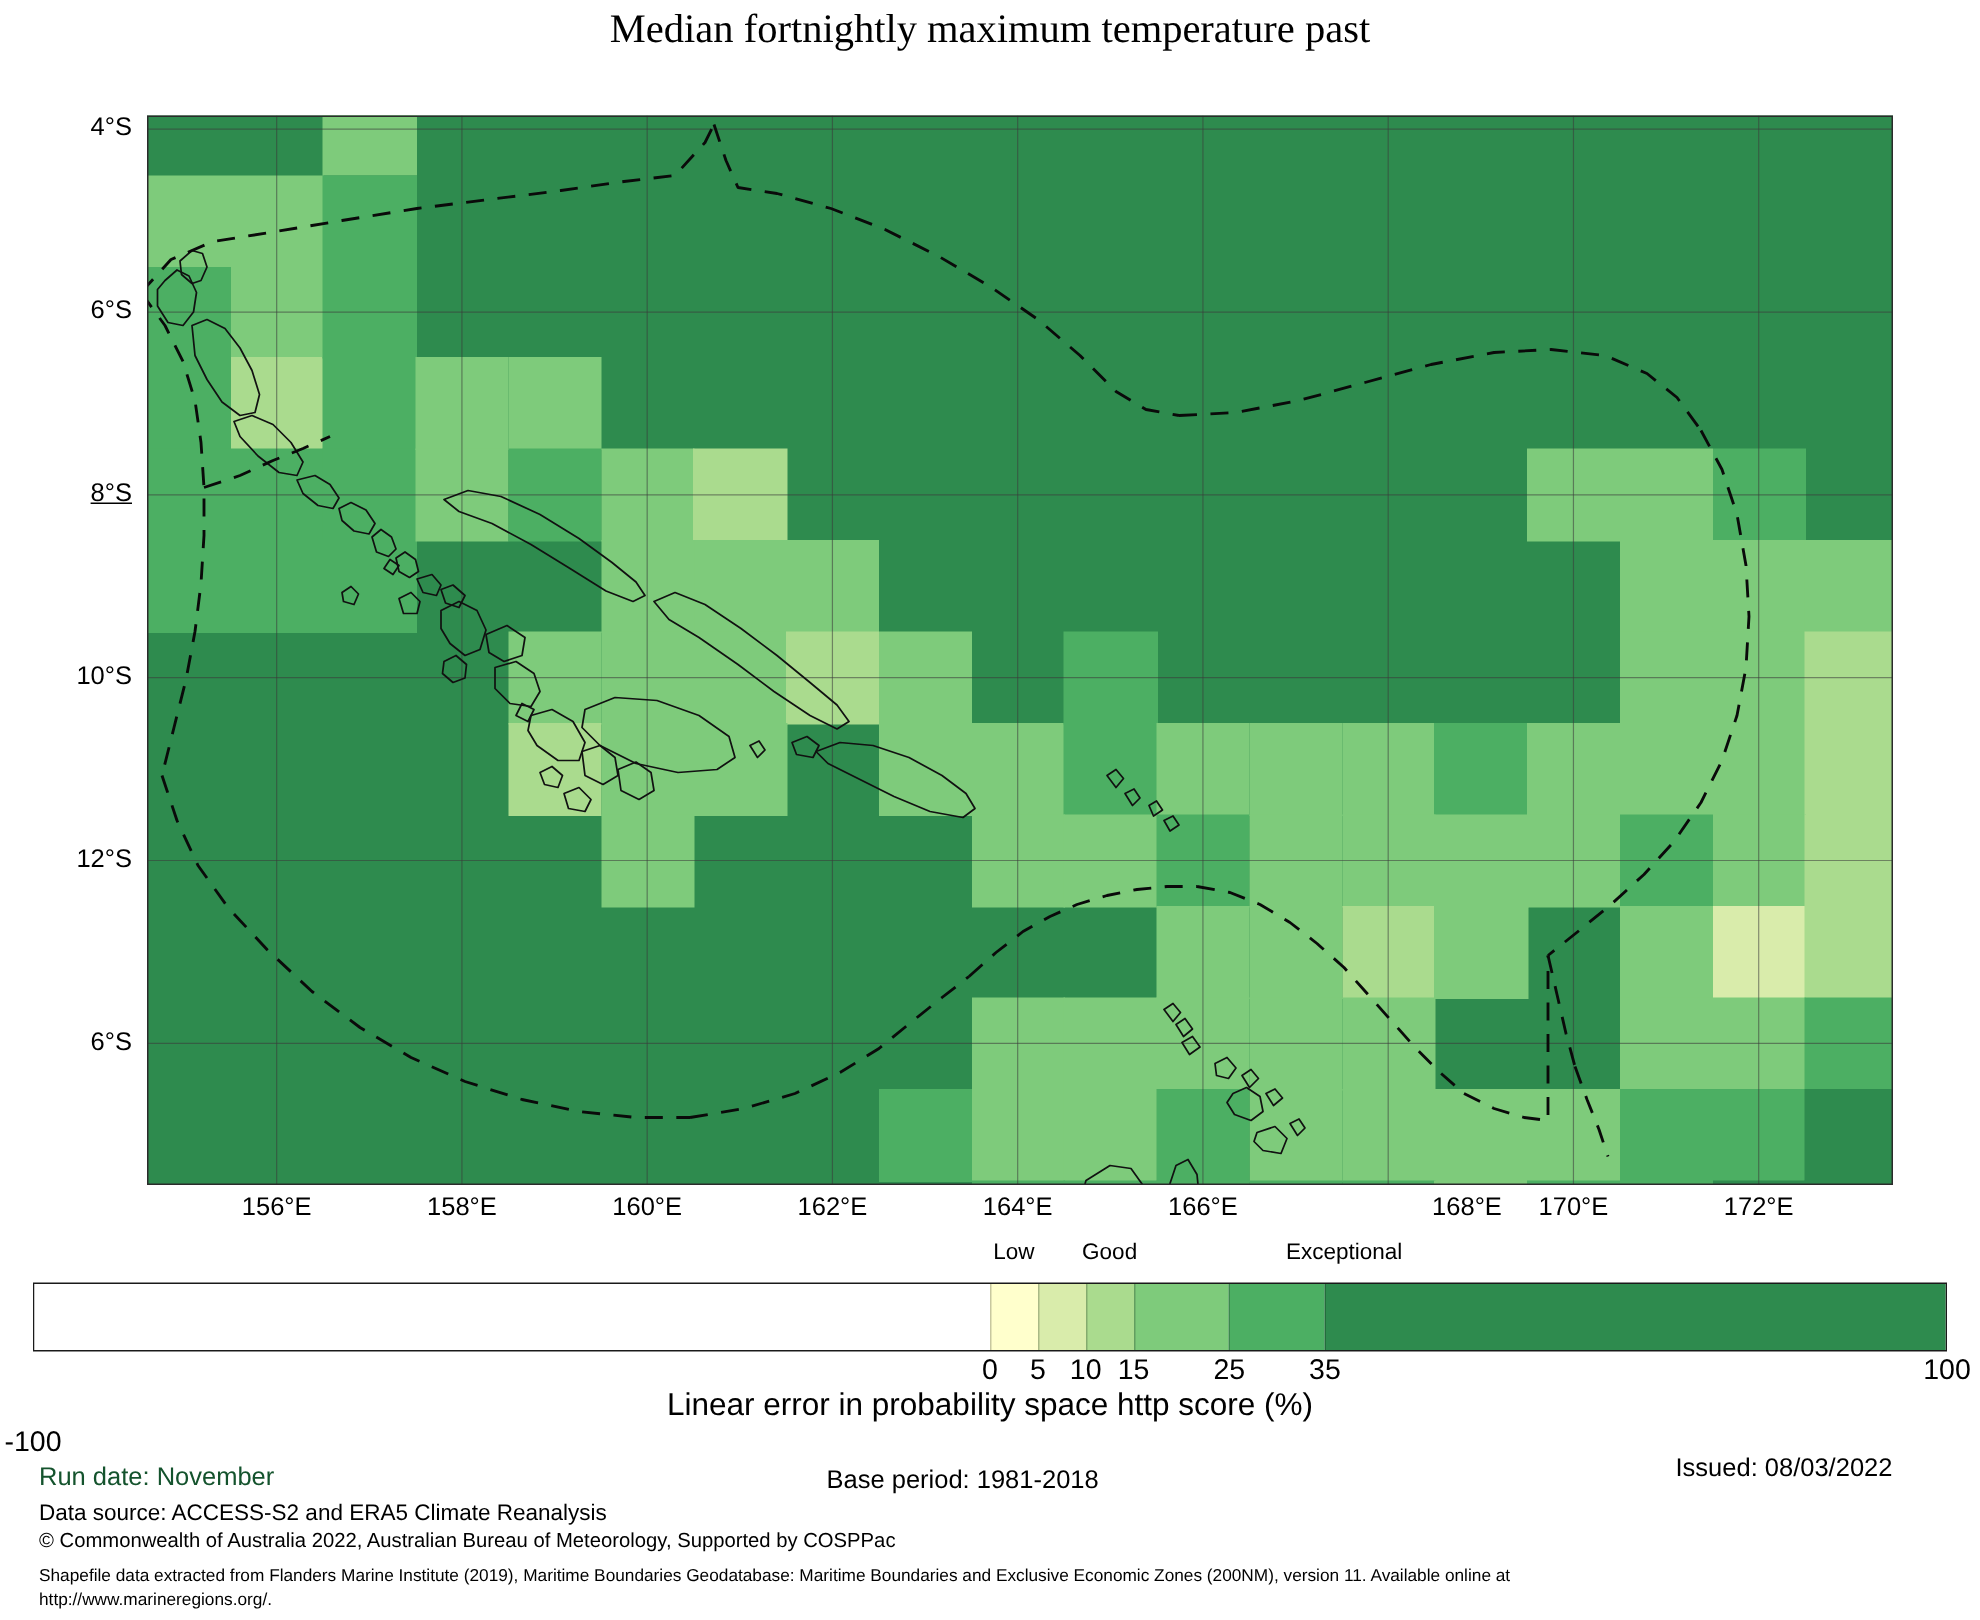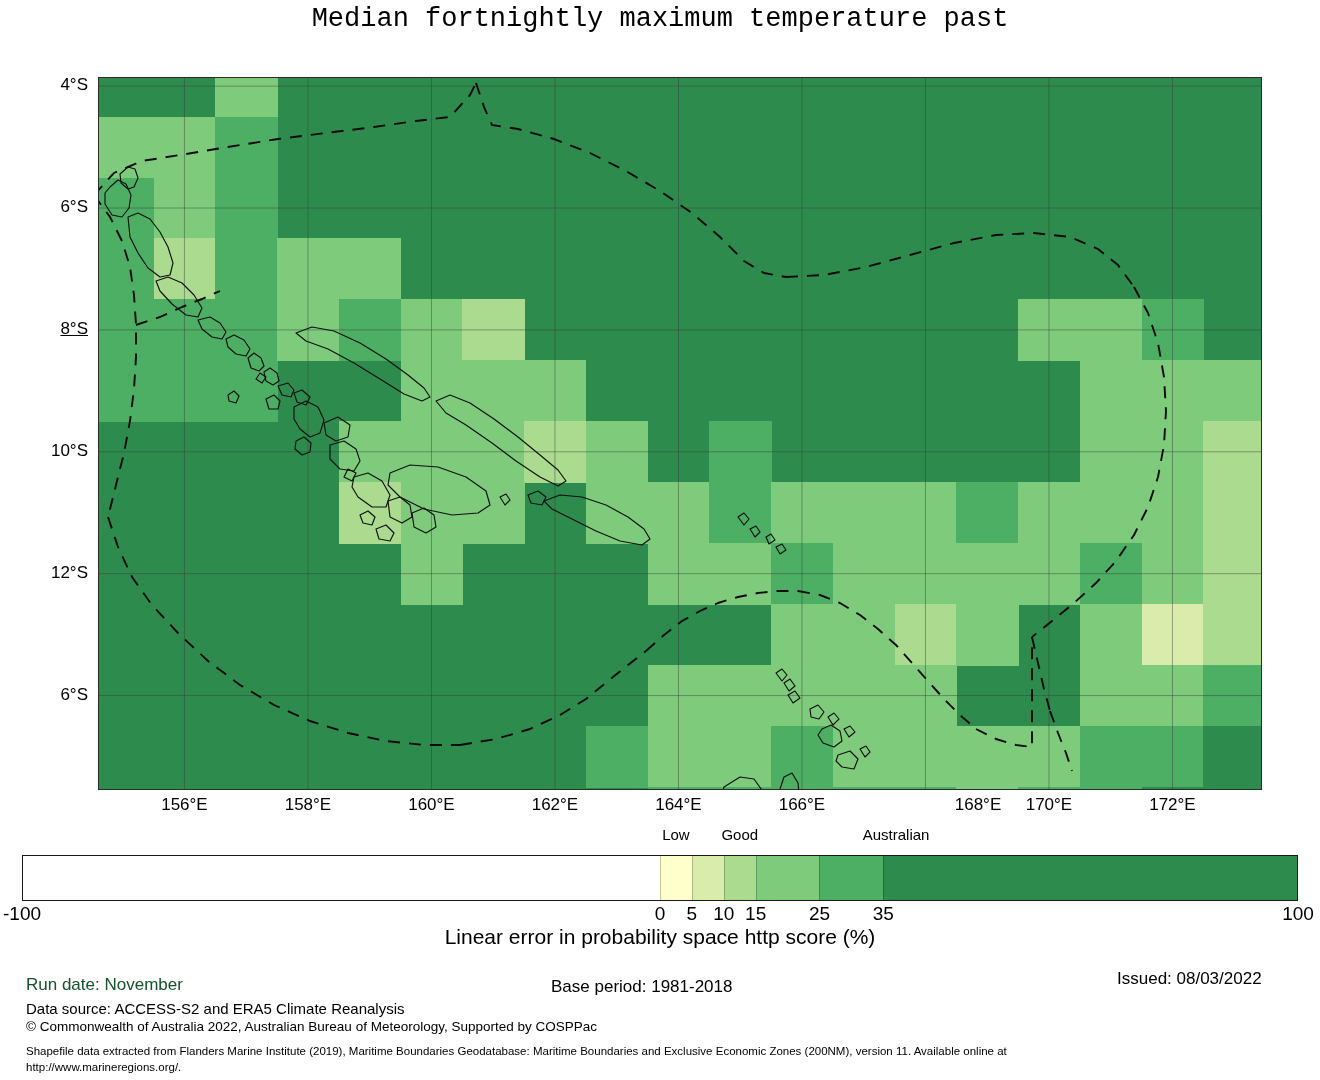--- a/index.html
+++ b/index.html
@@ -10,21 +10,21 @@
     font-family: "Liberation Sans", sans-serif;
     overflow: hidden;
   }
   #page { position: relative; width: 1320px; height: 1080px; }
 
   
   #title {
     position: absolute; left: 0; top: 2px; width: 1320px;
     text-align: center;
     font-size: 27px; line-height: 35px; color: #000;
-    font-family: Liberation Mono, monospace;
+    font-family: Liberation Serif, serif;
   }
   #title .l { display: block; white-space: nowrap; }
 
   
   #plot {
     position: absolute; left: 98px; top: 77px;
     width: 1164px; height: 713px;
     overflow: hidden;
     background: #2e8b4e;
   }
@@ -339,33 +339,33 @@
       <div class="xtick" style="left: 678.456px; text-align: center;">164°E</div>
       <div class="xtick" style="left: 801.958px;">166°E</div>
       <div class="xtick" style="left: 978px;">168°E</div>
       <div class="xtick" style="left: 1048.96px;">170°E</div>
       <div class="xtick" style="left: 1172.46px;">172°E</div>
     </div>
 
   <div id="cbar-qual">
       <span style="left: 675.95px;">Low</span>
       <span style="left: 739.75px;">Good</span>
-      <span style="left: 896.06px;">Australian</span>
+      <span style="left: 896.06px;">Exceptional</span>
     </div>
   <div id="cbar">
       <div style="width: 638px; background: rgb(255, 255, 255);"></div>
       <div style="width: 31.9px; background: rgb(255, 255, 204); border-left: 1px solid rgba(0, 0, 0, 0.22);"></div>
       <div style="width: 31.9px; background: rgb(217, 236, 171); border-left: 1px solid rgba(0, 0, 0, 0.22);"></div>
       <div style="width: 31.9px; background: rgb(170, 219, 142); border-left: 1px solid rgba(0, 0, 0, 0.22);"></div>
       <div style="width: 63.8px; background: rgb(126, 203, 123); border-left: 1px solid rgba(0, 0, 0, 0.22);"></div>
       <div style="width: 63.8px; background: rgb(76, 175, 99); border-left: 1px solid rgba(0, 0, 0, 0.22);"></div>
       <div style="width: 414.7px; background: rgb(46, 139, 78); border-left: 1px solid rgba(0, 0, 0, 0.22);"></div>
     </div>
   <div id="cbar-ticks">
-      <span style="left: 22px;">-100</span>
+      <span style="left: 22px; margin-top: 48px;">-100</span>
       <span style="left: 660px;">0</span>
       <span style="left: 691.9px;">5</span>
       <span style="left: 723.8px;">10</span>
       <span style="left: 755.7px;">15</span>
       <span style="left: 819.5px;">25</span>
       <span style="left: 883.3px;">35</span>
       <span style="left: 1298px; text-align: right;">100</span>
     </div>
   <div id="cbar-label">Linear error in probability space http score (%)</div>
 

